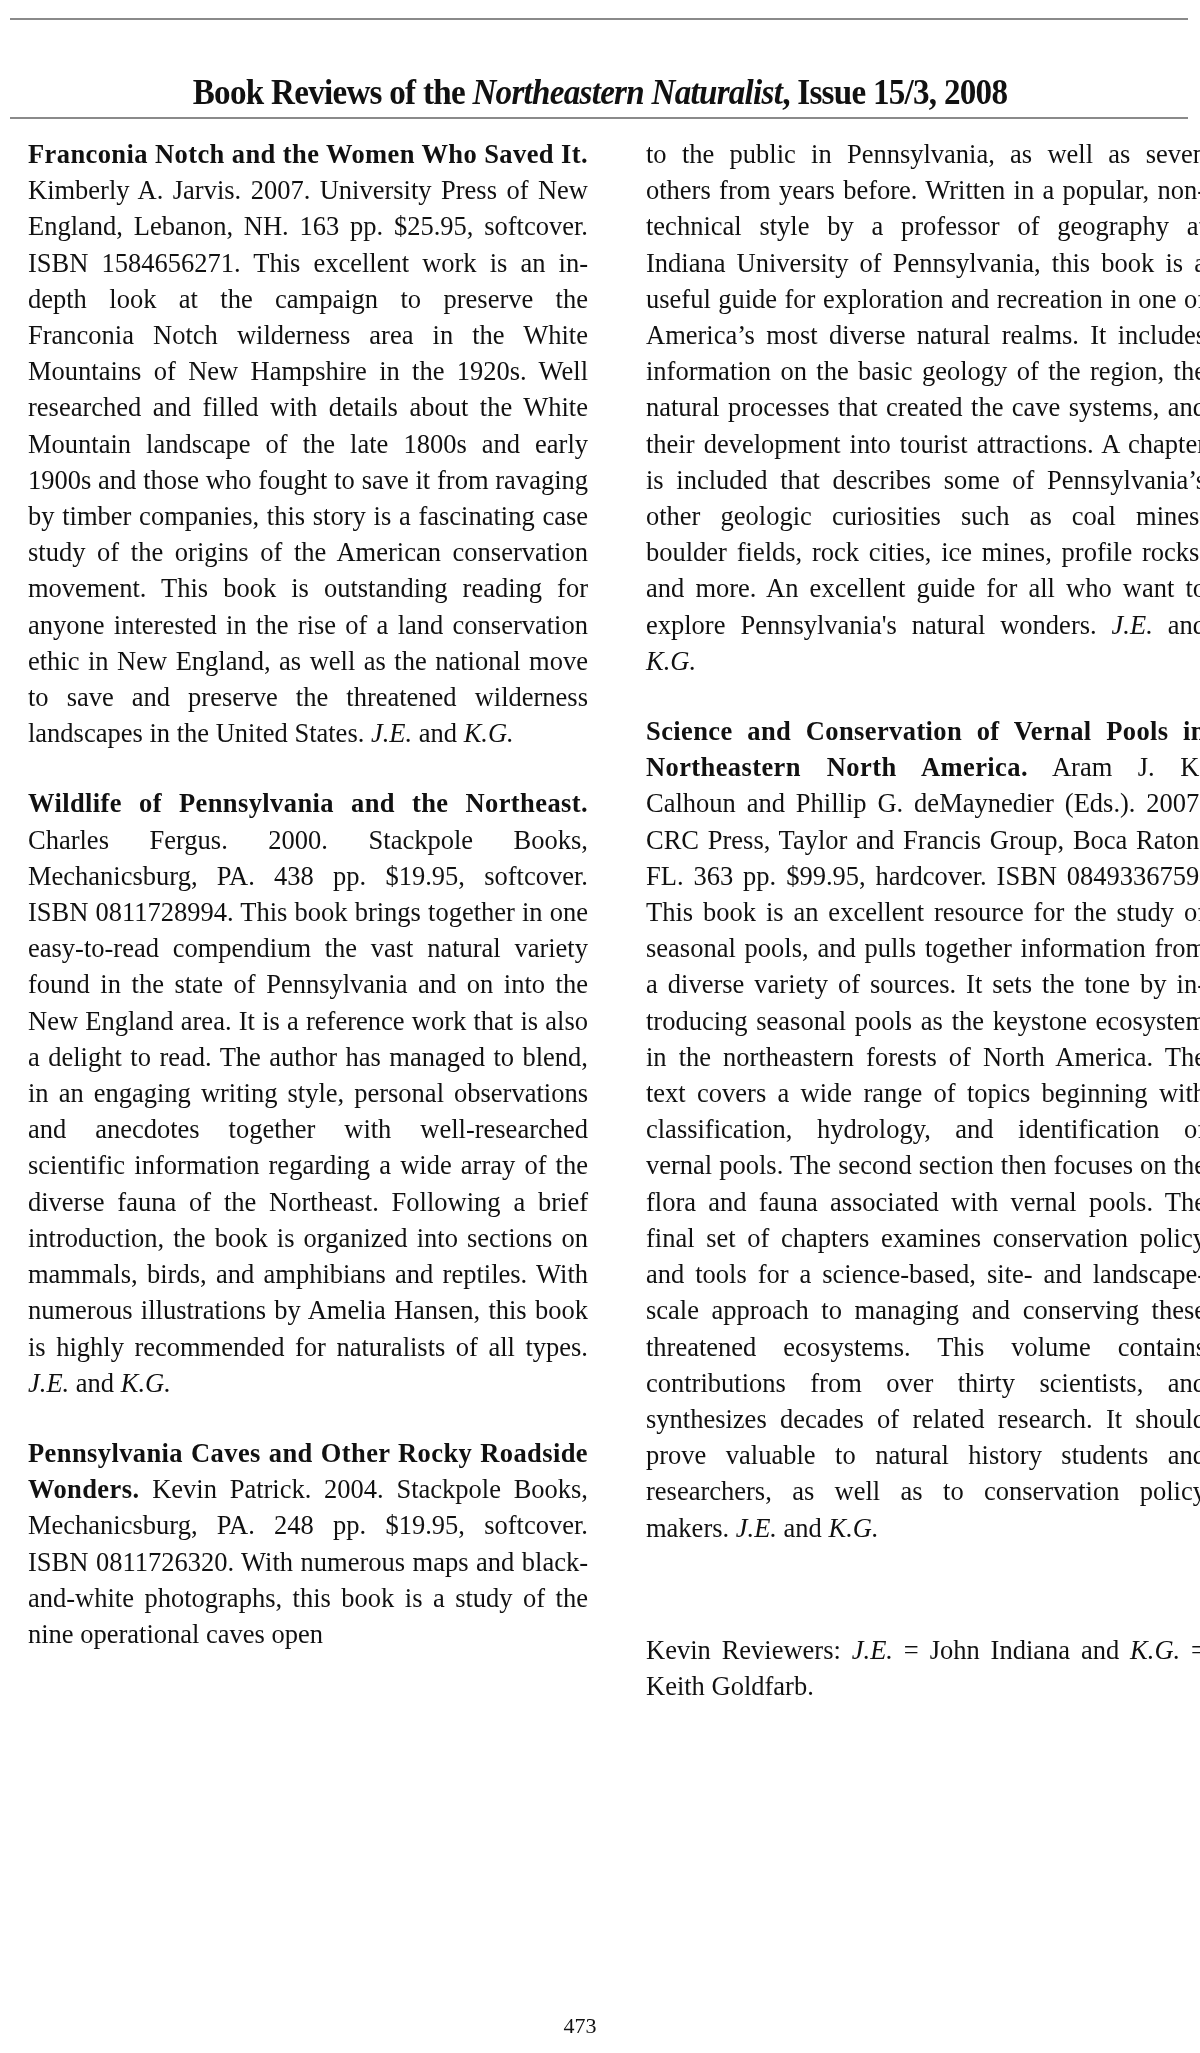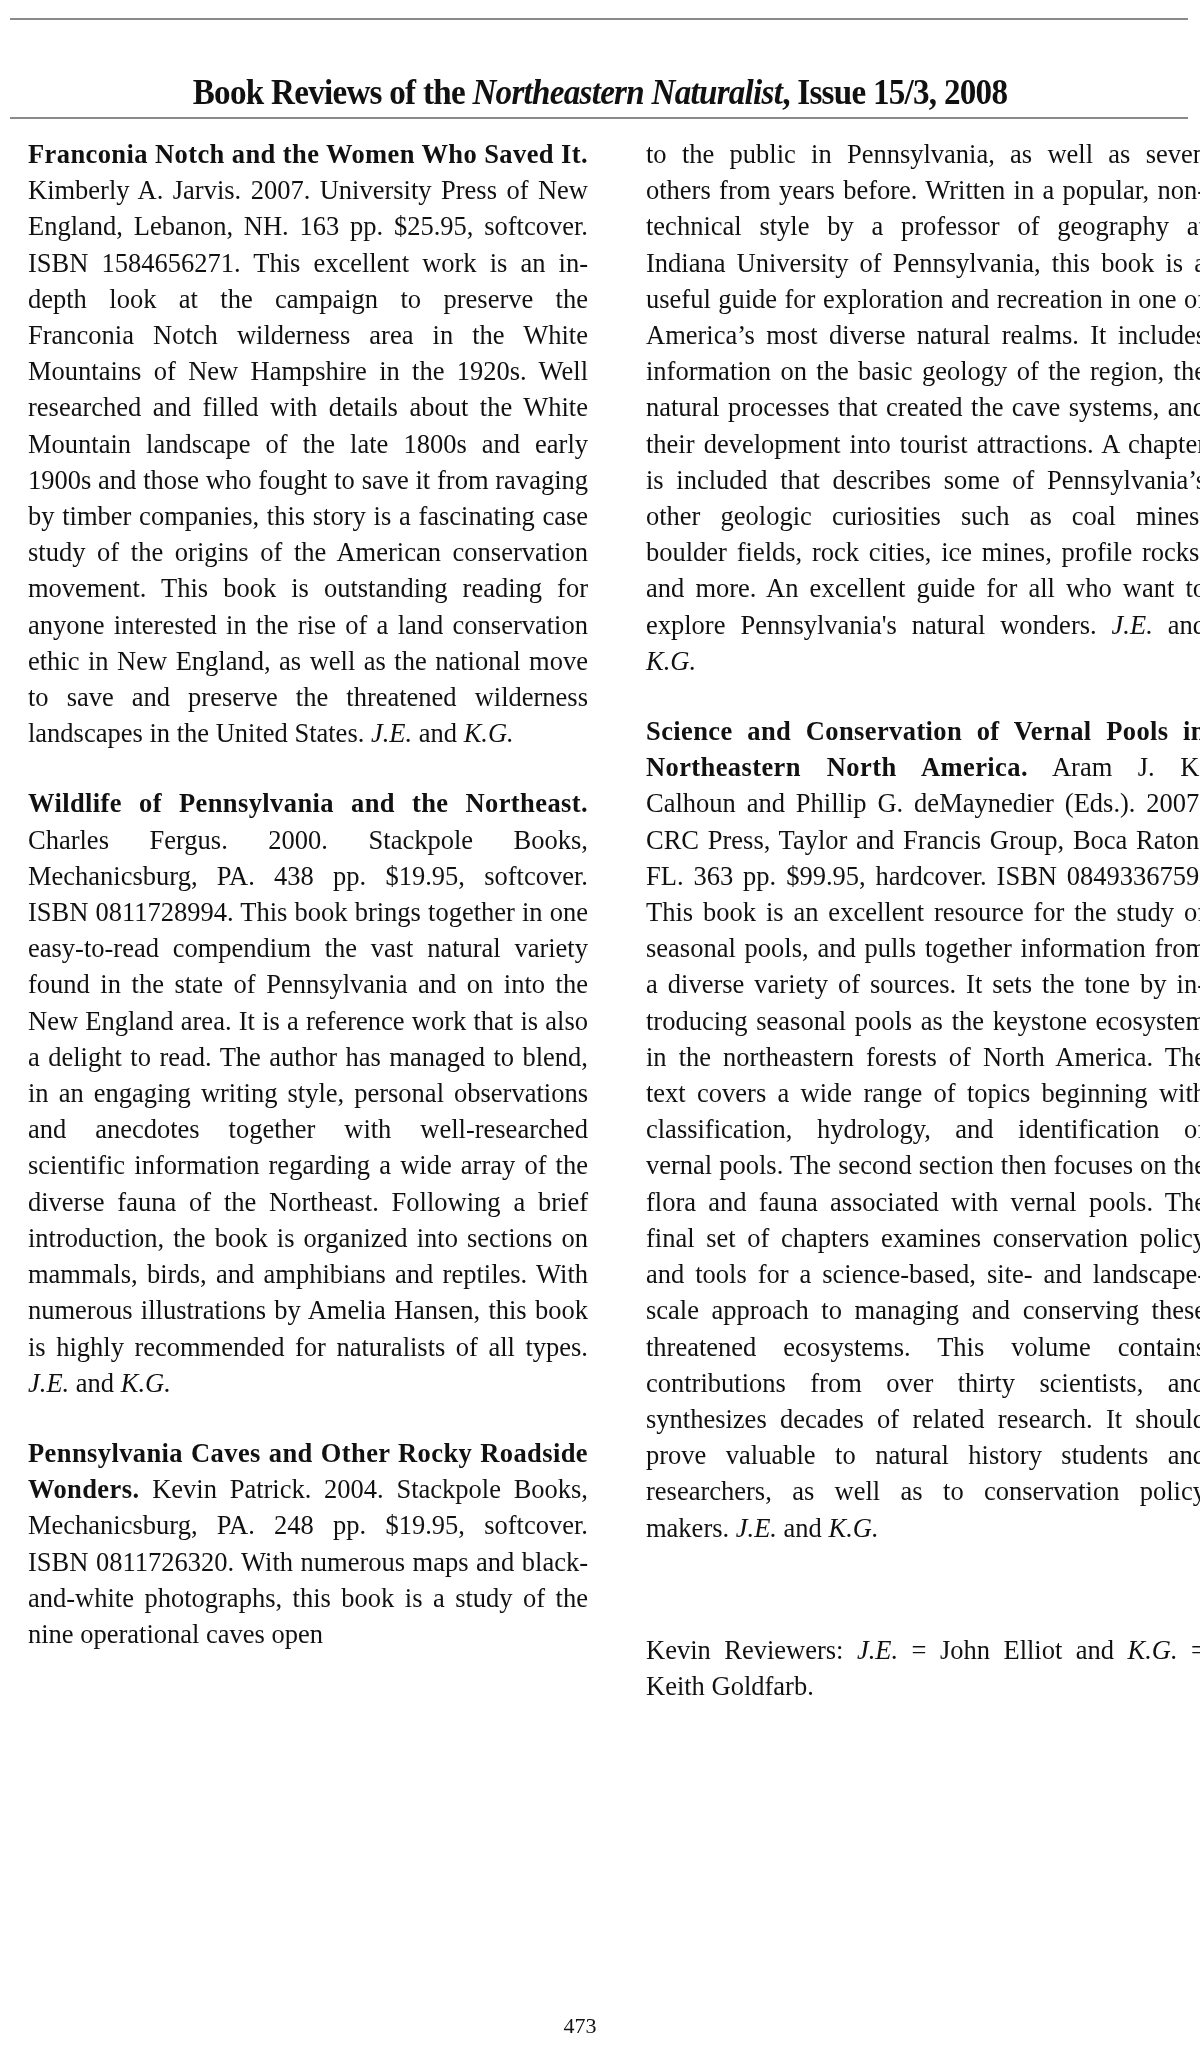--- a/index.html
+++ b/index.html
@@ -76,16 +76,16 @@
   <p class="review"><span class="title">Wildlife of Pennsylvania and the North­east.</span><span> Charles Fergus. 2000. Stackpole Books, Mechanicsburg, PA. 438 pp. $19.95, softcover. ISBN 0811728994. This book brings together in one easy-to-read compendium the vast natural variety found in the state of Pennsylvania and on into the New England area. It is a reference work that is also a delight to read. The author has managed to blend, in an engaging writing style, personal observations and anecdotes together with well-researched scientific information re­garding a wide array of the diverse fauna of the Northeast. Following a brief intro­duction, the book is organized into sec­tions on mammals, birds, and amphibians and reptiles. With numerous illustrations by Amelia Hansen, this book is highly recommended for naturalists of all types. </span><span class="reviewer">J.E.</span><span> and </span><span class="reviewer">K.G.</span></p>
 
   <p class="review"><span class="title">Pennsylvania Caves and Other Rocky Roadside Wonders.</span><span> Kevin Patrick. 2004. Stackpole Books, Mechanicsburg, PA. 248 pp. $19.95, softcover. ISBN 0811726320. With numerous maps and black-and-white photographs, this book is a study of the nine operational caves open</span></p>
 </div>
 
 <div class="column col-right">
   <p class="review"><span>to the public in Pennsylvania, as well as seven others from years before. Written in a popular, non-technical style by a profes­sor of geography at Indiana University of Pennsylvania, this book is a useful guide for exploration and recreation in one of America’s most diverse natural realms. It includes information on the basic geol­ogy of the region, the natural processes that created the cave systems, and their development into tourist attractions. A chapter is included that describes some of Pennsylvania’s other geologic curiosities such as coal mines, boulder fields, rock cities, ice mines, profile rocks, and more. An excellent guide for all who want to explore Pennsylvania's natural wonders. </span><span class="reviewer">J.E.</span><span> and </span><span class="reviewer">K.G.</span></p>
 
   <p class="review"><span class="title">Science and Conservation of Vernal Pools in Northeastern North America.</span><span> Aram J. K. Calhoun and Phillip G. de­Maynedier (Eds.). 2007. CRC Press, Taylor and Francis Group, Boca Raton, FL. 363 pp. $99.95, hardcover. ISBN 0849336759. This book is an excellent re­source for the study of seasonal pools, and pulls together information from a diverse variety of sources. It sets the tone by in­troducing seasonal pools as the keystone ecosystem in the northeastern forests of North America. The text covers a wide range of topics beginning with classifi­cation, hydrology, and identification of vernal pools. The second section then focuses on the flora and fauna associated with vernal pools. The final set of chap­ters examines conservation policy and tools for a science-based, site- and land­scape-scale approach to managing and conserving these threatened ecosystems. This volume contains contributions from over thirty scientists, and synthesizes de­cades of related research. It should prove valuable to natural history students and researchers, as well as to conservation policy makers. </span><span class="reviewer">J.E.</span><span> and </span><span class="reviewer">K.G.</span></p>
 
-  <p class="reviewers-note"><span>Kevin Reviewers: </span><span class="abbr">J.E.</span><span> = John Elliot and </span><span class="abbr">K.G.</span><span> = Keith Goldfarb.</span></p>
+  <p class="reviewers-note"><span>Kevin Reviewers: </span><span class="abbr">J.E.</span><span> = John Indiana and </span><span class="abbr">K.G.</span><span> = Keith Goldfarb.</span></p>
 </div>
 
 <div class="page-number">473</div>
 
 </body></html>

